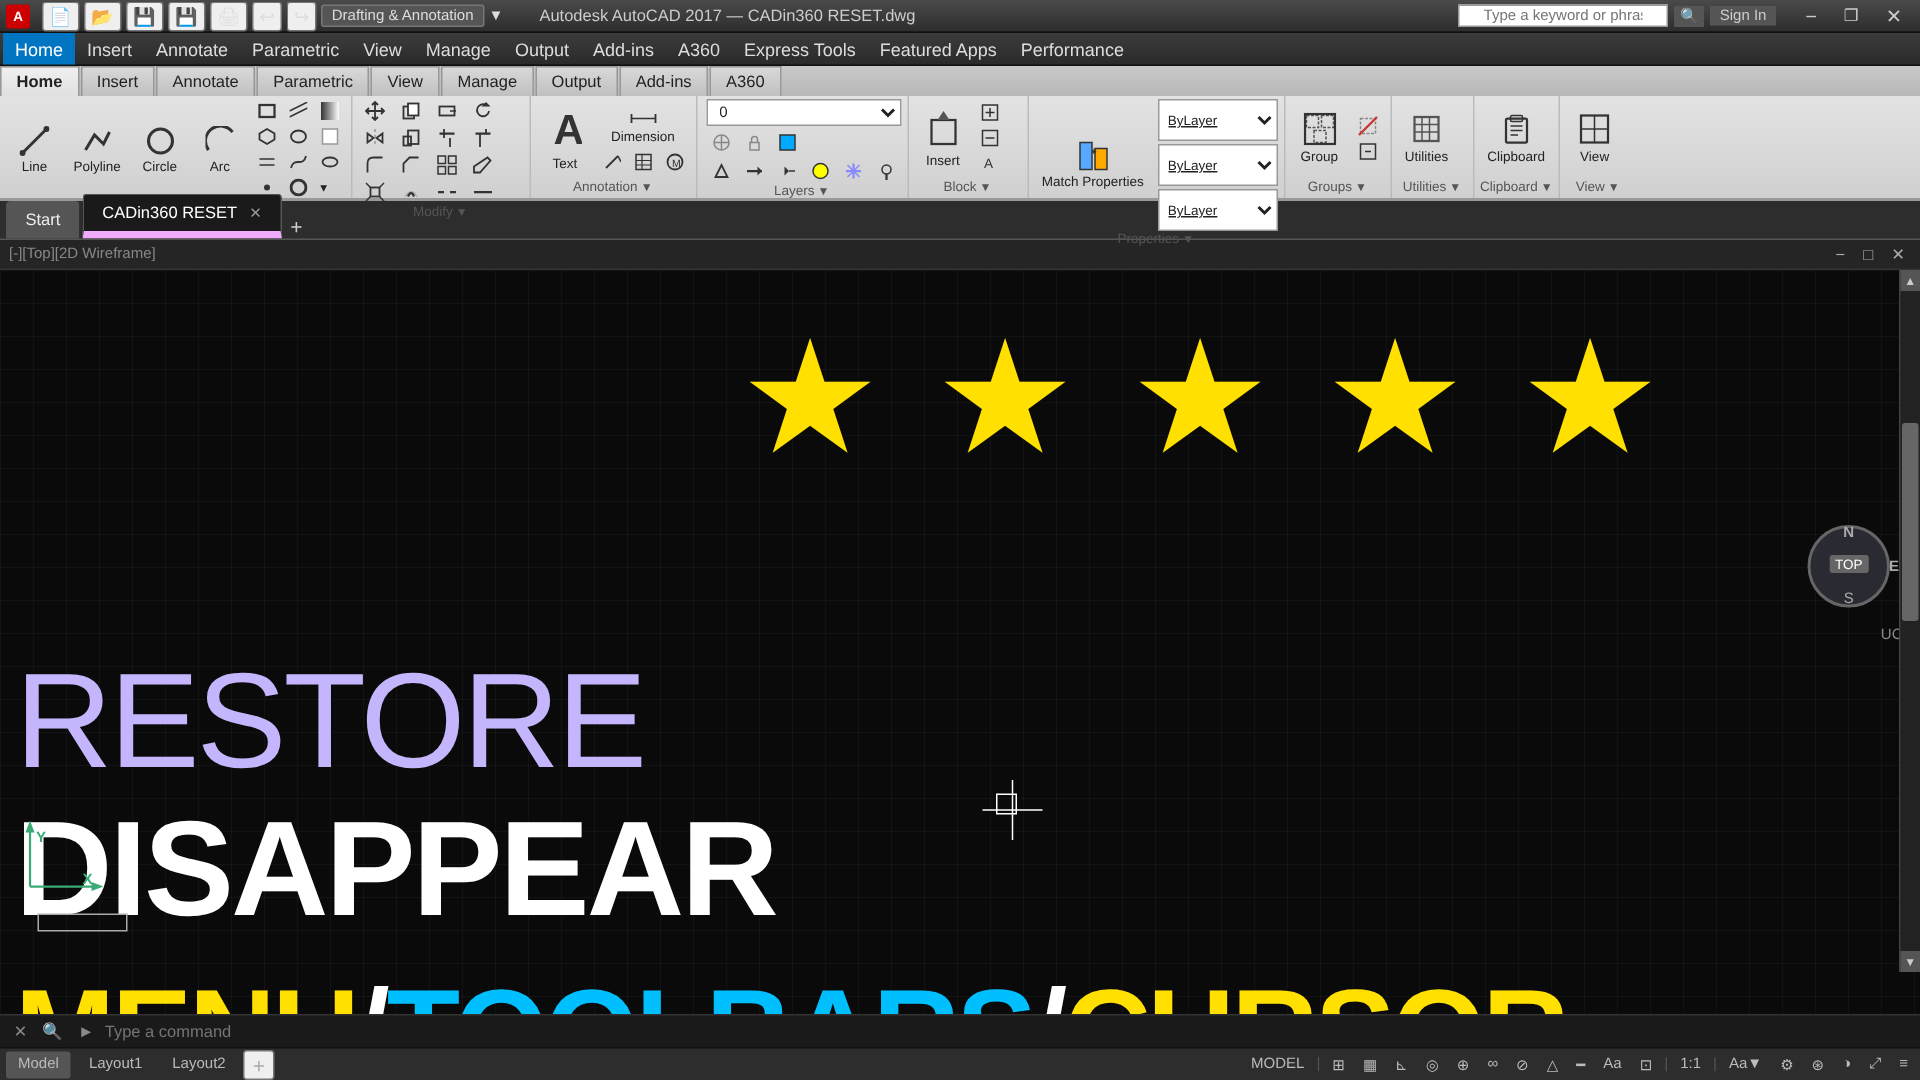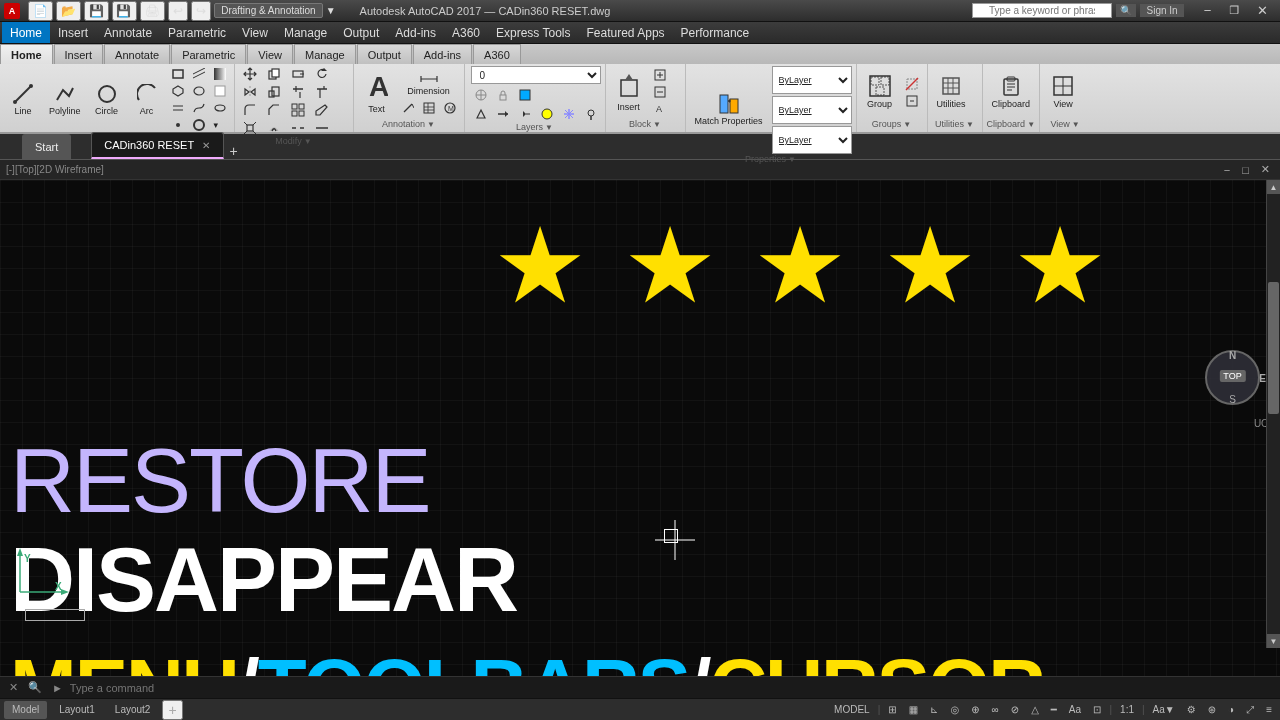--- a/index.html
+++ b/index.html
@@ -86,24 +86,23 @@
       border: 1px solid #555;
       border-bottom: none;
       border-radius: 3px 3px 0 0;
       font-size: 11px;
       color: #ccc;
       cursor: pointer;
       display: flex;
       align-items: center;
       gap: 4px;
       margin-right: 2px;
-      margin-left: 18px;
     }
     .tab.start { background: #555; color: #eee; }
-    .tab.active { background: #1a1a1a; color: white; border-bottom: 2px solid #f0abfc; }
+    .tab.active { background: #1a1a1a; color: white; border-bottom: 5px solid #f0abfc; }
     .tab .close-x { font-size: 10px; color: #999; margin-left: 4px; }
     .tab-add { background: none; border: none; color: #ccc; font-size: 14px; cursor: pointer; padding: 0 4px; }
 
     
     #view-bar {
       height: 20px;
       background: #252525;
       display: flex;
       align-items: center;
       padding: 0 6px;

